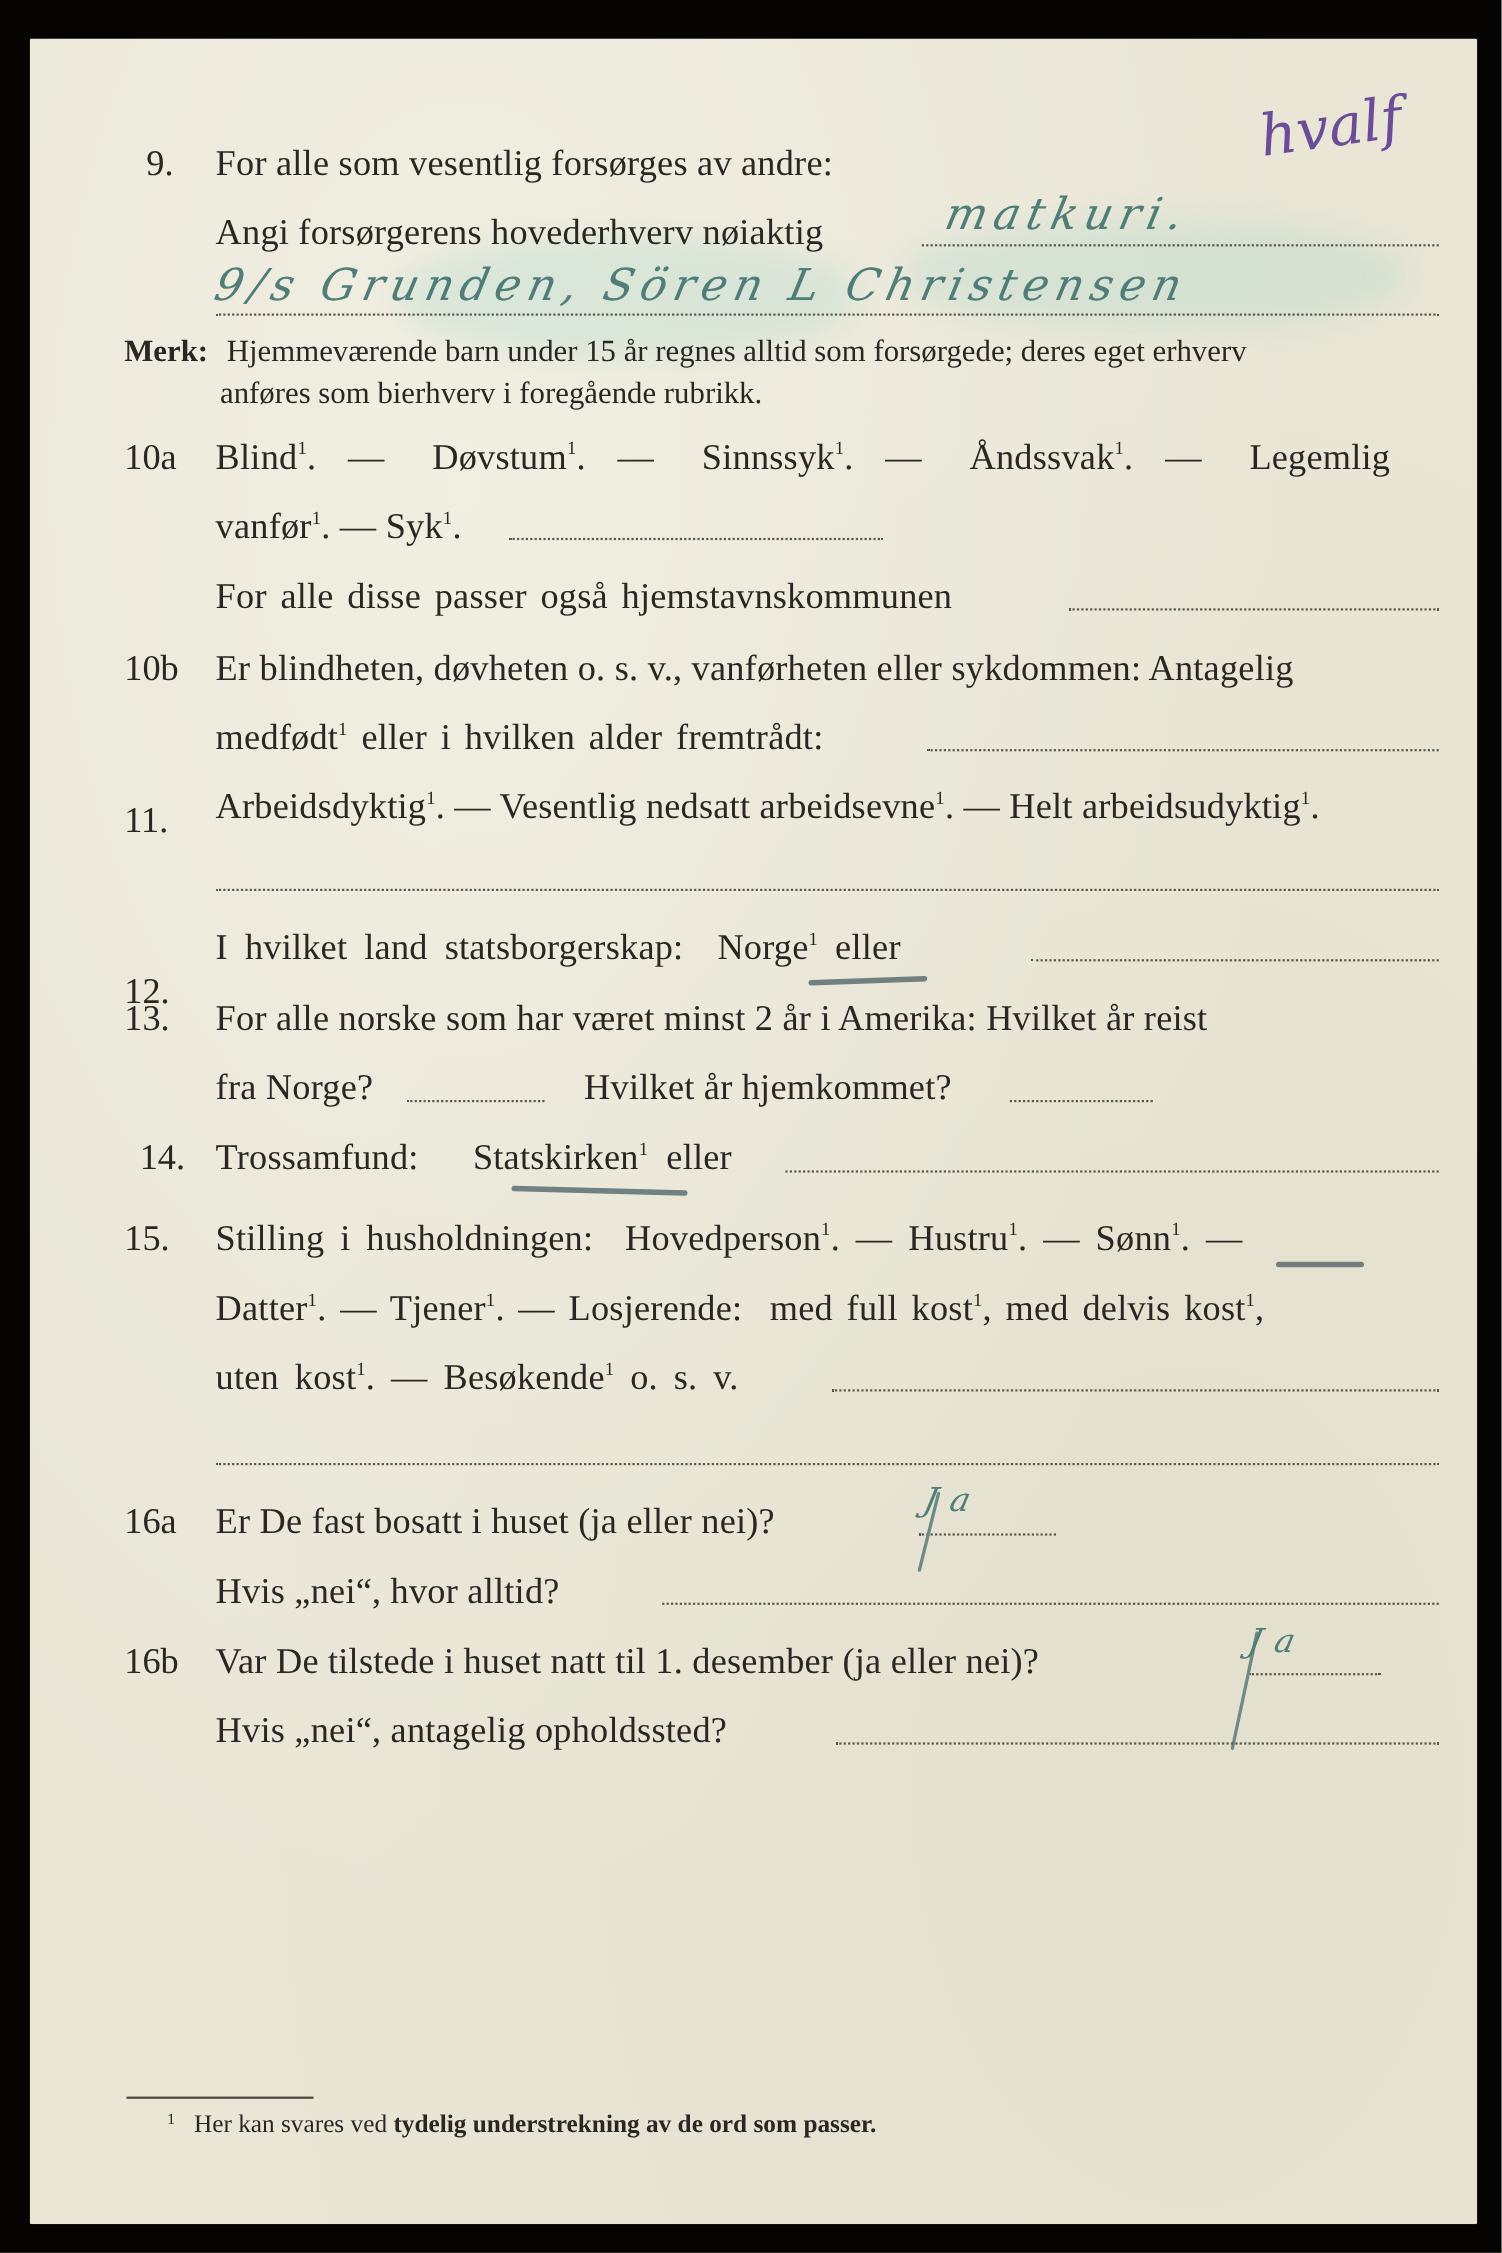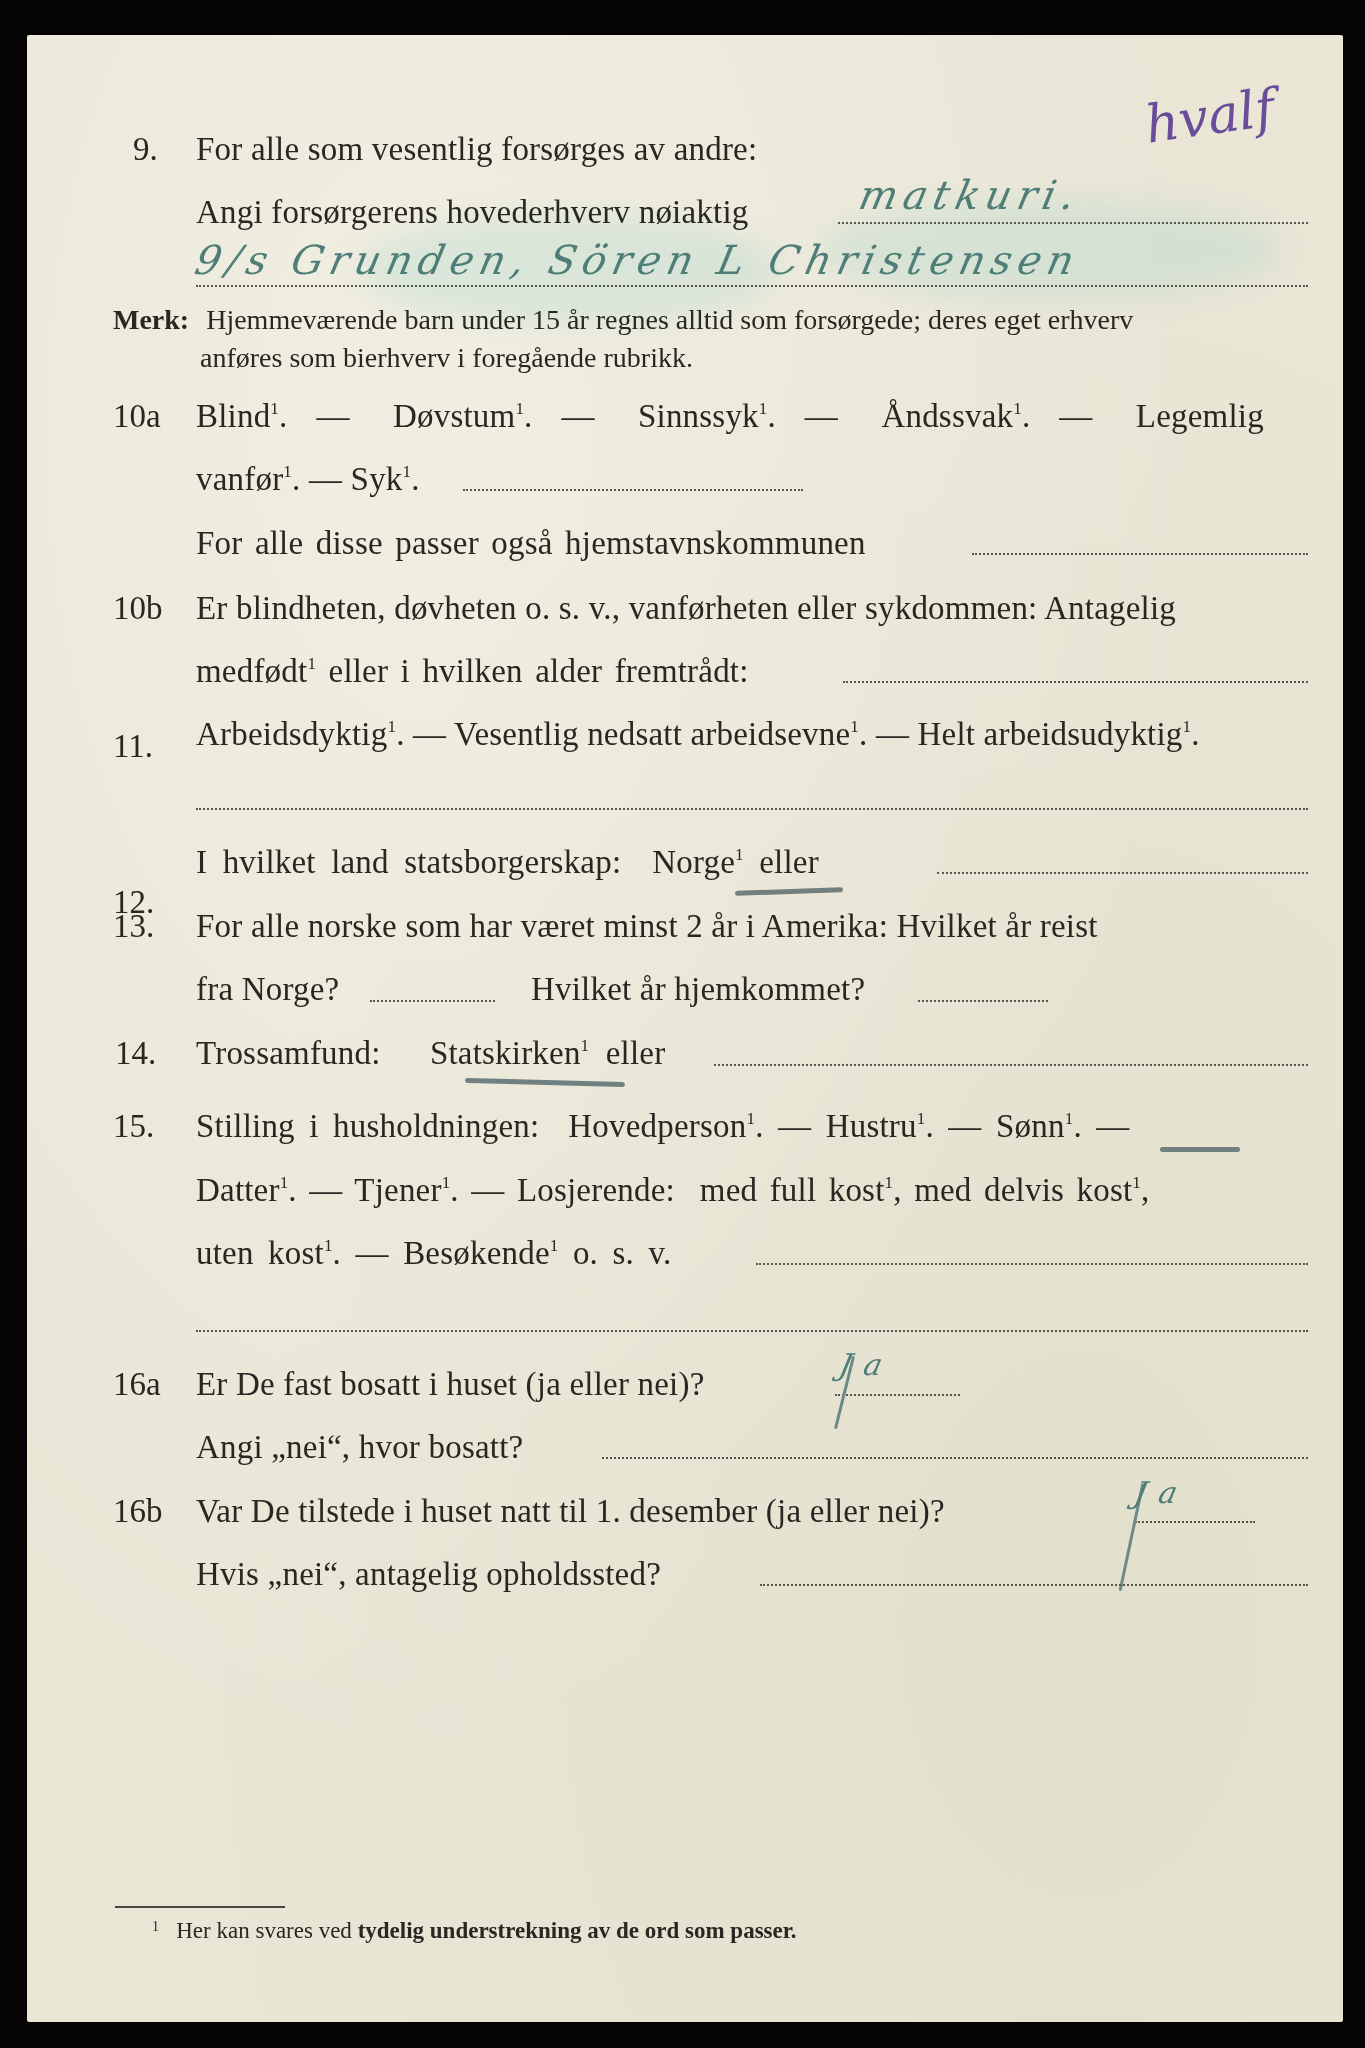--- a/index.html
+++ b/index.html
@@ -94,21 +94,21 @@
 
 <div class="num" style="left:113px;top:910px;">13.</div>
 <div class="line" style="left:196px;top:910px;">For alle norske som har været minst 2 år i Amerika: Hvilket år reist</div>
 <div class="line" style="left:196px;top:973px;">
   <span>fra Norge?</span>
 </div>
 <div class="abs-dots" style="left:370px;top:1000px;width:125px;"></div>
 <div class="line" style="left:531px;top:973px;">Hvilket år hjemkommet?</div>
 <div class="abs-dots" style="left:918px;top:1000px;width:130px;"></div>
 
-<div class="num" style="left:115px;top:1037px;text-align:right;">14.</div>
+<div class="num" style="left:127px;top:1037px;text-align:right;">14.</div>
 <div class="line" style="left:196px;top:1037px;word-spacing:8px;">
   <span>Trossamfund:</span>&nbsp;&nbsp;
   <span>Statskirken</span><sup>1</sup>
   <span>eller</span>
 </div>
 <div class="underline-mark" style="left:465px;top:1080px;width:160px;transform:rotate(1.5deg);"></div>
 <div class="abs-dots" style="left:714px;top:1064px;width:594px;"></div>
 
 <div class="num" style="left:113px;top:1110px;">15.</div>
 <div class="line" style="left:196px;top:1110px;word-spacing:6px;">
@@ -131,21 +131,21 @@
   <span>o. s. v.</span>
 </div>
 <div class="abs-dots" style="left:756px;top:1263px;width:552px;"></div>
 <div class="abs-dots" style="left:196px;top:1330px;width:1112px;"></div>
 
 <div class="num" style="left:113px;top:1368px;">16a</div>
 <div class="line" style="left:196px;top:1368px;">Er De fast bosatt i huset (ja eller nei)?</div>
 <div class="abs-dots" style="left:835px;top:1394px;width:125px;"></div>
 <div class="stroke" style="left:843px;top:1355px;height:75px;transform:rotate(14deg);"></div>
 <div class="hand-green" style="left:840px;top:1350px;font-size:30px;letter-spacing:12px;">Ja</div>
-<div class="line" style="left:196px;top:1431px;">Angi „nei“, hvor bosatt?</div>
+<div class="line" style="left:196px;top:1431px;">Hvis „nei“, hvor alltid?</div>
 <div class="abs-dots" style="left:602px;top:1457px;width:706px;"></div>
 
 <div class="num" style="left:113px;top:1495px;">16b</div>
 <div class="line" style="left:196px;top:1495px;">Var De tilstede i huset natt til 1. desember (ja eller nei)?</div>
 <div class="abs-dots" style="left:1135px;top:1521px;width:120px;"></div>
 <div class="stroke" style="left:1130px;top:1482px;height:110px;transform:rotate(12deg);"></div>
 <div class="hand-green" style="left:1135px;top:1478px;font-size:30px;letter-spacing:12px;">Ja</div>
 <div class="line" style="left:196px;top:1558px;">Hvis „nei“, antagelig opholdssted?</div>
 <div class="abs-dots" style="left:760px;top:1584px;width:548px;"></div>
 

